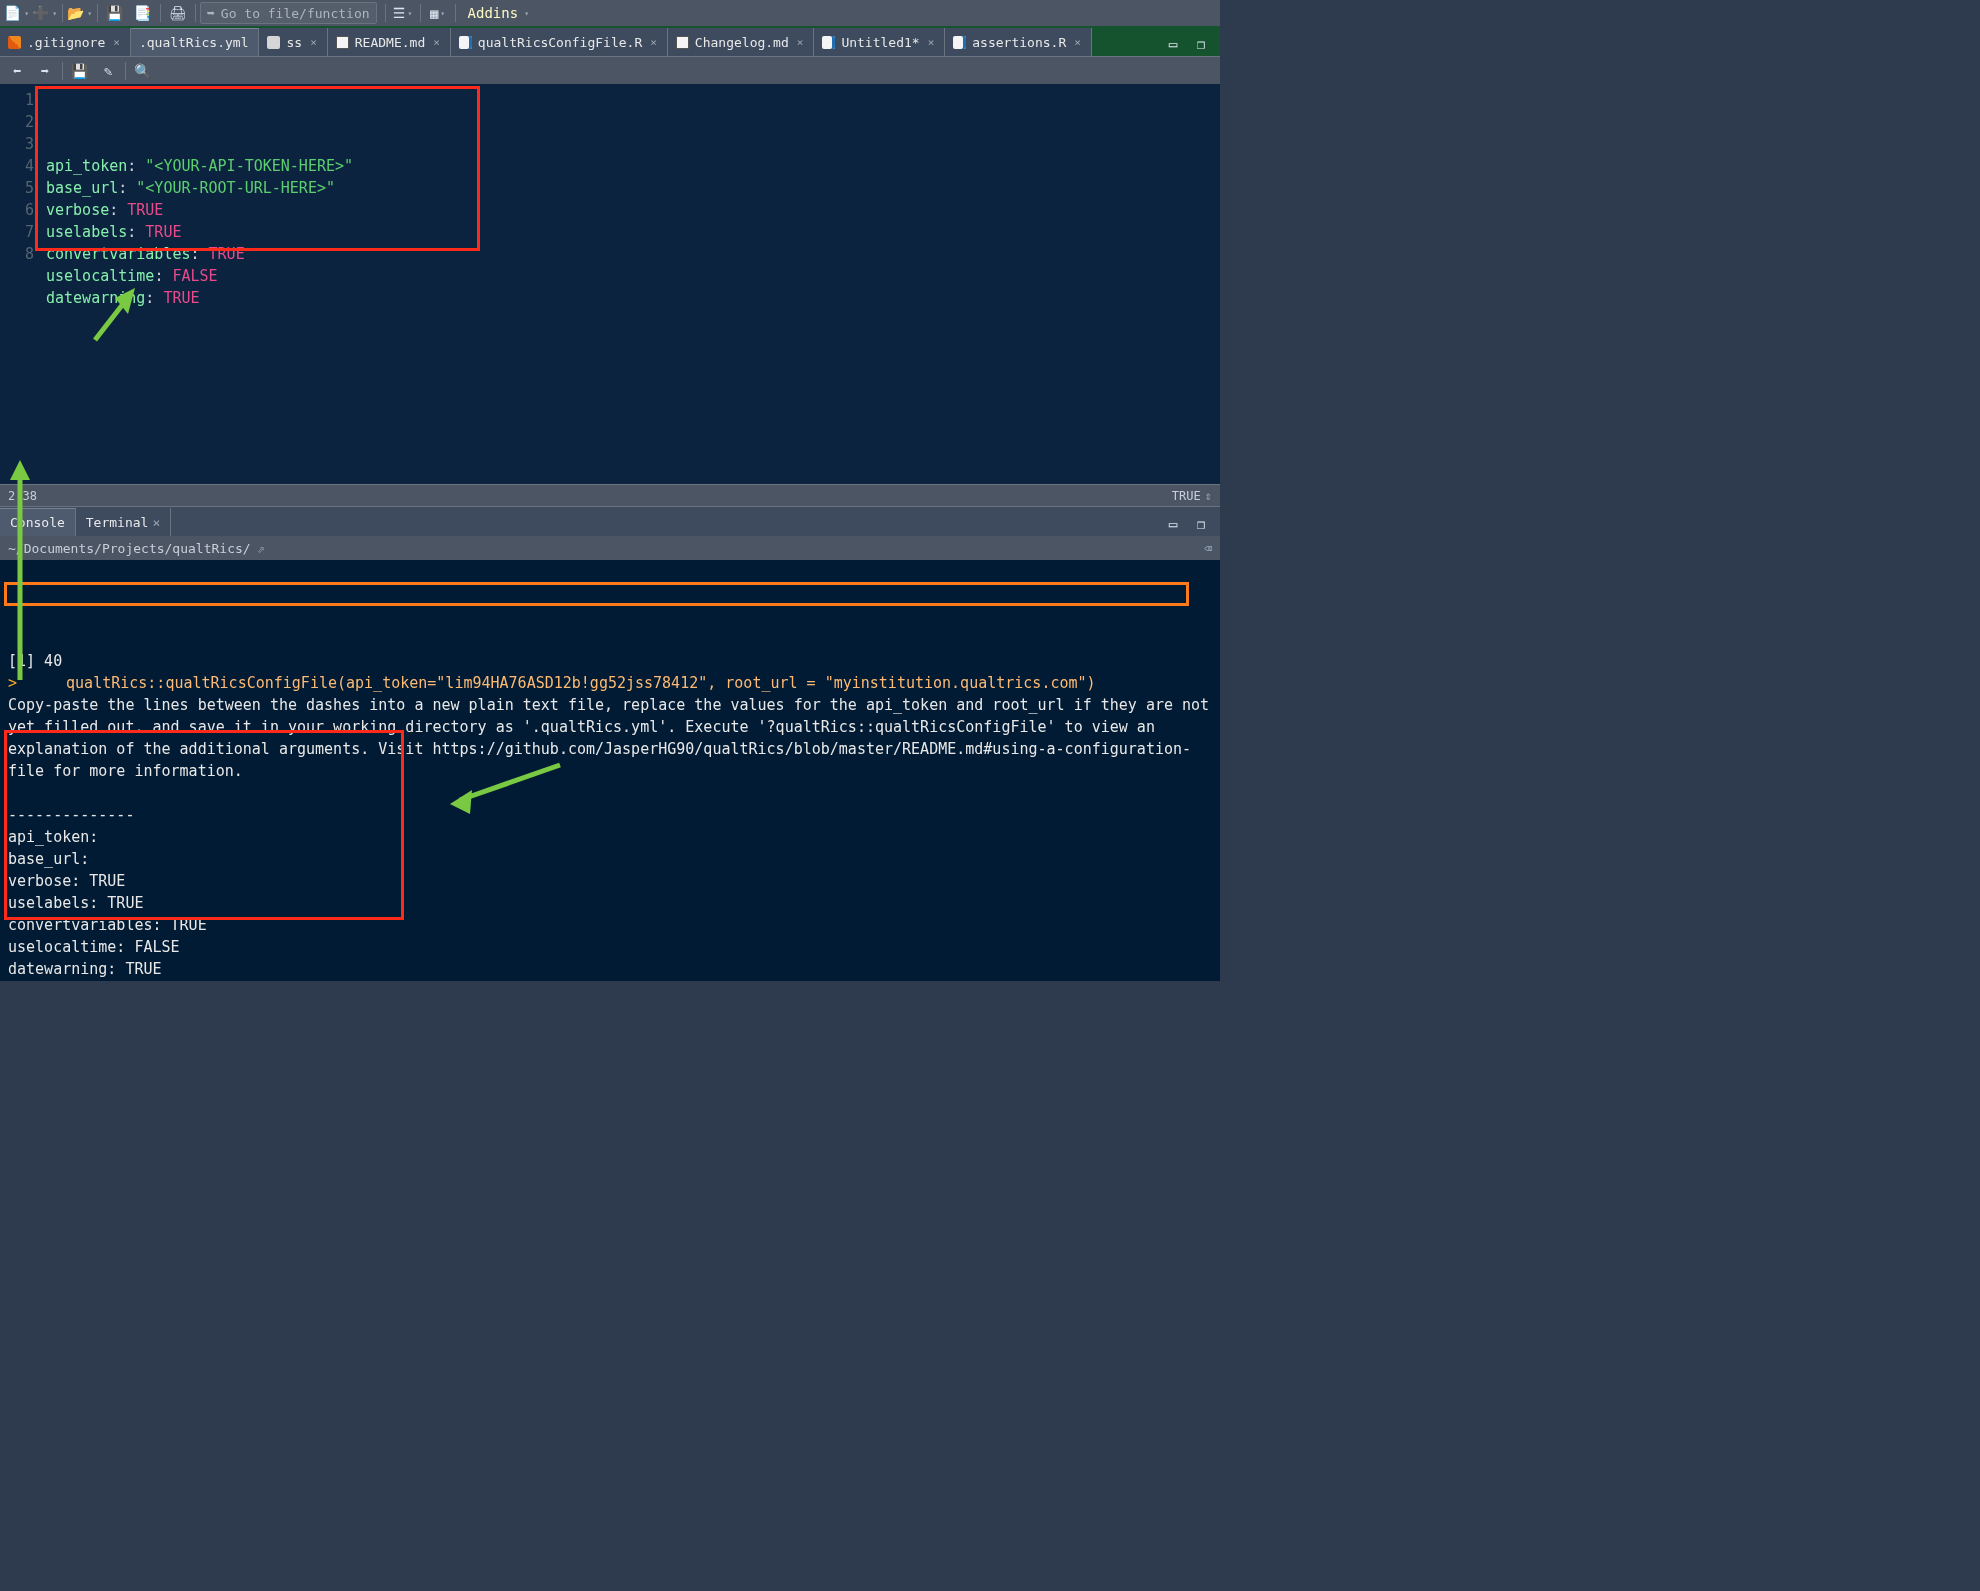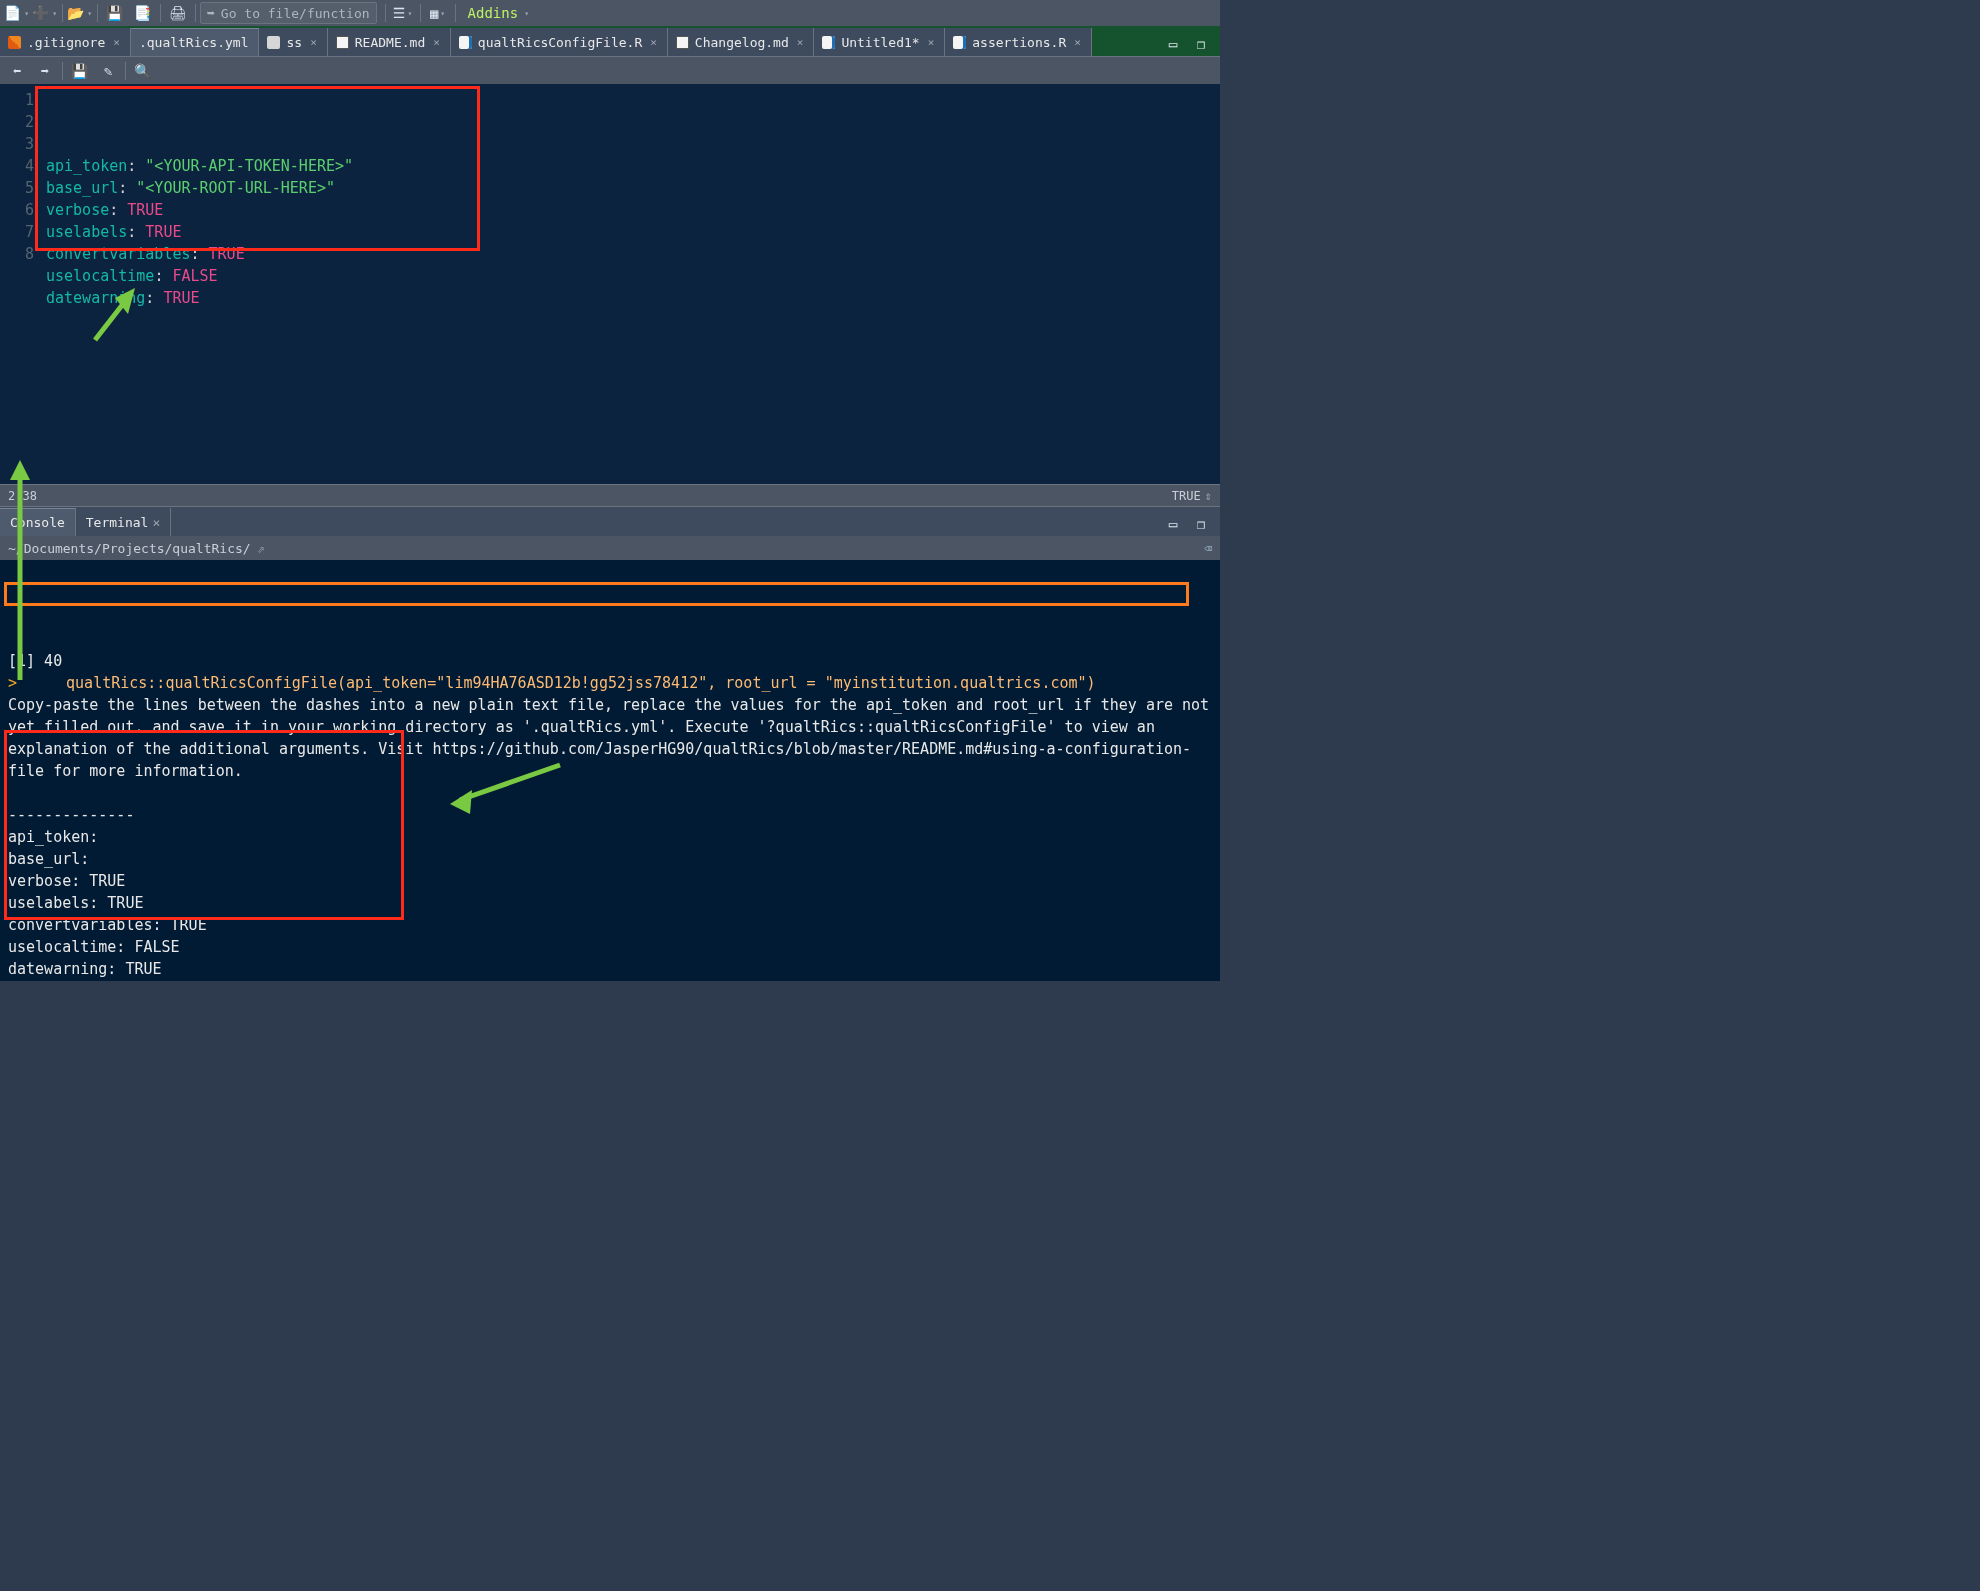--- a/index.html
+++ b/index.html
@@ -8,41 +8,41 @@
   background:#2e3b4e; color:#e8e8e8; }
 
 
 .toolbar { height:26px; background:#4b5563; display:flex; align-items:center; gap:2px; padding:0 4px; }
 .tb-btn { width:26px; height:24px; display:flex; align-items:center; justify-content:center;
   color:#dbe4ee; cursor:pointer; border-radius:2px; }
 .tb-btn.dd::after { content:"▾"; font-size:8px; margin-left:2px; color:#9ea7b3; }
 .tb-sep { width:1px; height:18px; background:#6a7480; margin:0 2px; }
 .goto { height:22px; background:#555e6b; border:1px solid #6a7480; border-radius:2px;
   display:flex; align-items:center; padding:0 6px; color:#acb5c0; font-size:13px; cursor:text; }
-.addins { height:22px; display:flex; align-items:center; padding:0 8px; color:#bef264; cursor:pointer; }
+.addins { height:22px; display:flex; align-items:center; padding:0 8px; color:#fef9c3; cursor:pointer; }
 .addins::after { content:"▾"; font-size:8px; margin-left:6px; color:#9ea7b3; }
 
 
 .file-tabs { height:30px; background:#14532d; display:flex; align-items:flex-end; padding-left:0; }
 .ftab { height:28px; background:#3e4b5e; border-right:1px solid #6a7480;
   display:flex; align-items:center; padding:0 10px 0 8px; font-size:13px; cursor:pointer; gap:6px; }
 .ftab.active { background:#4e5b6e; border-top:1px solid #7a8490;flex-direction:column; }
 .ftab .ico { width:13px; height:13px; display:inline-block; }
 .ftab .x { color:#9ea7b3; font-size:11px; margin-left:2px; }
 .flex-spacer { flex:1; }
 .pane-icons { display:flex; gap:2px; padding-right:6px; align-items:center; }
 
 
 .ed-tb { height:28px; background:#4b5563; border-top:1px solid #6a7480; display:flex; align-items:center; gap:2px; padding:0 4px; }
 
 
 .editor { height:400px; background:#0c2340; display:flex; position:relative; }
 .gutter { width:40px; background:#0c2340; text-align:right; padding:5px 6px 0 0; color:#556570; font-size:15px; line-height:22px; }
 .code { padding:5px 0 0 6px; font-size:15px; line-height:22px; white-space:pre; position:relative; flex:1; }
-.tok-key { color:#14b8a6; } .tok-str { color:#5bcf6e; } .tok-bool { color:#e84a8a;margin-top:12px; } .tok-punct { color:#d4d4d4; }
+.tok-key { color:#86efac; } .tok-str { color:#5bcf6e; } .tok-bool { color:#e84a8a;margin-top:12px; } .tok-punct { color:#d4d4d4; }
 .red-box { position:absolute; left:-5px; top:2px; width:445px; height:165px; border:3px solid #ff2a1a; pointer-events:none; }
 
 
 .status { height:22px; background:#4b5563; border-top:1px solid #6a7480; display:flex; align-items:center; font-size:12px; color:#c8cfd8; padding:0 8px; }
 
 
 .con-tabs { height:30px; background:#3e4b5e; border-top:1px solid #6a7480; display:flex; align-items:flex-end; }
 .ctab { height:28px; padding:0 10px; display:flex; align-items:center; font-size:13px; cursor:pointer; gap:4px;
   border-right:1px solid #6a7480; }
 .ctab.active { background:#4e5b6e; border-top:1px solid #7a8490; }

